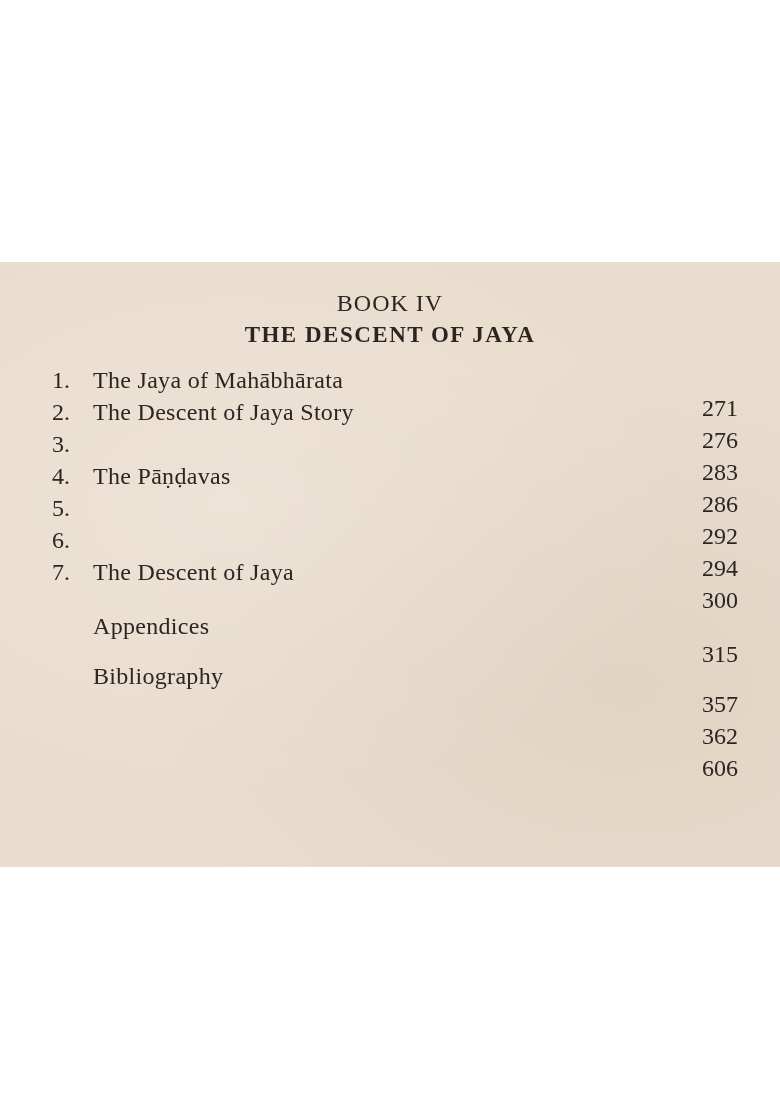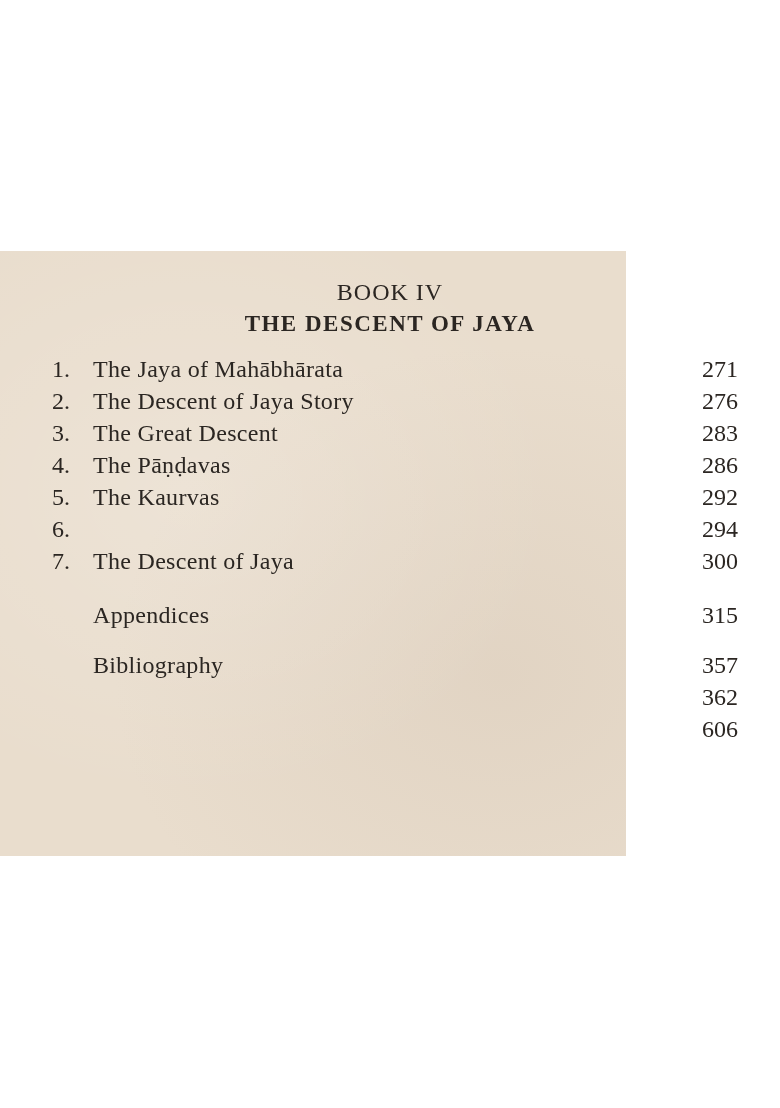--- a/index.html
+++ b/index.html
@@ -1,21 +1,21 @@
 <!DOCTYPE html>
 <html><head>
 <meta charset="utf-8">
 <style>
   html, body { margin: 0; padding: 0; }
   body {
     width: 780px; height: 1108px; background: #ffffff; position: relative; overflow: hidden;
     font-family: "DejaVu Serif", "Liberation Serif", serif;
   }
   .page {
-    position: absolute; left: 0; top: 251px; width: 626px; height: 605px;
+    position: absolute; left: 0; top: 262px; width: 780px; height: 605px;
     background: #e9ddcd;
     background-image:
       radial-gradient(ellipse at 30% 40%, rgba(255,255,255,0.18), rgba(0,0,0,0) 60%),
       radial-gradient(ellipse at 80% 70%, rgba(190,170,150,0.18), rgba(0,0,0,0) 55%);
     color: #2b2622;
   }
   .book-label {
     position: absolute; top: 28px; left: 0; width: 780px; text-align: center;
     font-family: "Liberation Serif", serif; font-size: 24px; letter-spacing: 1px;
   }
@@ -23,21 +23,21 @@
     position: absolute; top: 60px; left: 0; width: 780px; text-align: center;
     font-family: "Liberation Serif", serif; font-size: 23px; font-weight: bold; letter-spacing: 1.5px;
   }
   .toc { position: absolute; left: 0; top: 100px; width: 780px; }
   .row {
     position: absolute; left: 0; width: 780px; height: 32px;
     font-family: "Liberation Serif", serif; font-size: 24px; line-height: 32px;
   }
   .num { position: absolute; left: 52px; width: 38px; }
   .label { position: absolute; left: 93px; letter-spacing: 0.3px; }
-  .page-no { position: absolute; right: 42px; text-align: right; }
+  .page-no { position: absolute; right: 42px; text-align: right; margin-top: 28px; }
   .italic .label { }
 </style>
 </head>
 <body>
 
 <div class="page">
   <div class="book-label">BOOK IV</div>
   <div class="book-title">THE DESCENT OF JAYA</div>
 
   <div class="toc">
@@ -46,31 +46,29 @@
       <span class="label">The Jaya of Mahābhārata</span>
       <span class="page-no">271</span>
     </div>
     <div class="row" style="top:34px">
       <span class="num">2.</span>
       <span class="label">The Descent of Jaya Story</span>
       <span class="page-no">276</span>
     </div>
     <div class="row" style="top:66px">
       <span class="num">3.</span>
-      <span class="label">The Great Descent</span>
       <span class="page-no">283</span>
     </div>
     <div class="row" style="top:98px">
       <span class="num">4.</span>
       <span class="label">The Pāṇḍavas</span>
       <span class="page-no">286</span>
     </div>
     <div class="row" style="top:130px">
       <span class="num">5.</span>
-      <span class="label">The Kaurvas</span>
       <span class="page-no">292</span>
     </div>
     <div class="row" style="top:162px">
       <span class="num">6.</span>
       <span class="page-no">294</span>
     </div>
     <div class="row" style="top:194px">
       <span class="num">7.</span>
       <span class="label">The Descent of Jaya</span>
       <span class="page-no">300</span>

